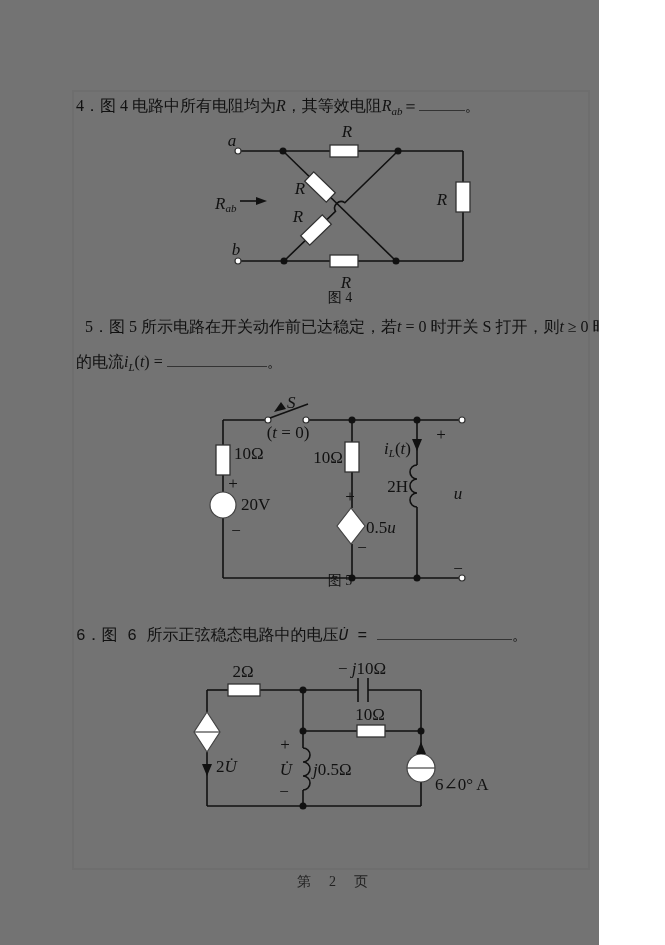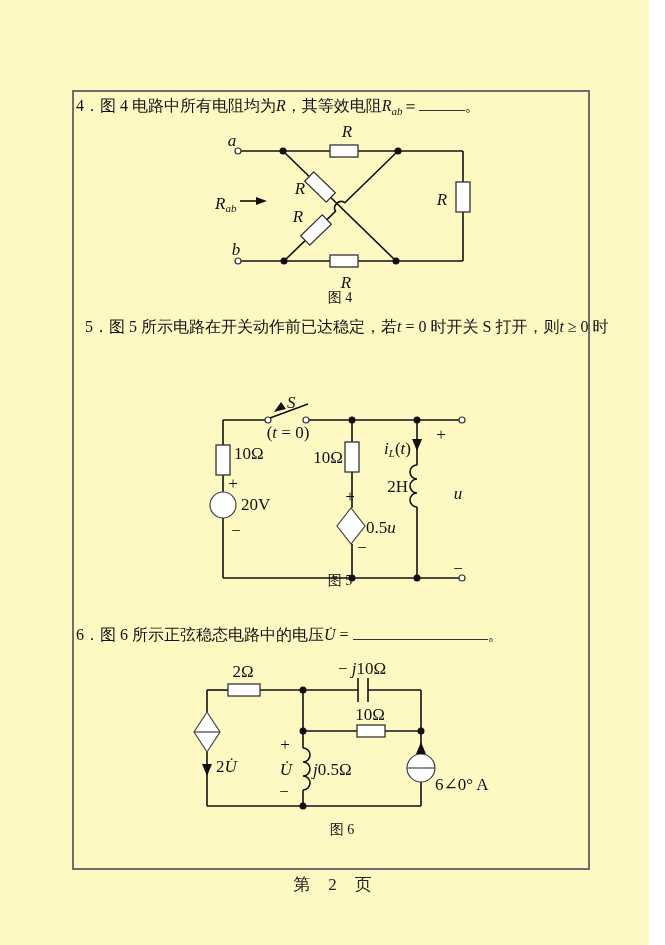--- a/index.html
+++ b/index.html
@@ -1,24 +1,24 @@
 <!DOCTYPE html>
 <html><head>
 <meta charset="utf-8">
 <style>
   html,body{margin:0;padding:0;background:#fff;}
-  .page{position:relative;width:649px;height:945px;background:#fef9c3;overflow:hidden;
+  .page{position:relative;width:599px;height:945px;background:#737373;overflow:hidden;
         font-family:"Liberation Serif","DejaVu Serif",serif;color:#111;}
   .frame{position:absolute;left:72px;top:90px;width:514px;height:776px;border:2px solid #6e6e6e;}
   .line{position:absolute;font-size:16px;line-height:20px;white-space:nowrap;color:#111;}
   .var{font-style:italic;}
   .sub{font-size:11px;vertical-align:-4px;font-style:italic;}
   .blank{display:inline-block;height:15px;border-bottom:1px solid #333;vertical-align:baseline;}
   .caption{position:absolute;font-size:14px;text-align:center;width:160px;color:#111;}
-  .footer{position:absolute;left:0;top:873px;width:665px;text-align:center;font-size:17px;color:#222;}
+  .footer{position:absolute;left:0;top:873px;width:665px;text-align:center;font-size:14px;color:#222;}
   .footer span{display:inline-block;margin:0 9px;}
   svg{position:absolute;overflow:visible;}
   svg .wire{stroke:#111;stroke-width:1.6;fill:none;}
   svg .thin{stroke:#444;stroke-width:1.2;fill:#fff;}
   svg .box{stroke:#333;stroke-width:1.3;fill:#fff;}
   svg .dot{fill:#111;stroke:none;}
   svg .term{fill:#fff;stroke:#333;stroke-width:1.2;}
   svg .arr{fill:#111;stroke:none;}
   svg text{font-family:"Liberation Serif","DejaVu Serif","DejaVu Sans",serif;font-size:17px;fill:#111;}
   svg .it{font-style:italic;}
@@ -71,20 +71,23 @@
     <text class="it" x="110" y="76" text-anchor="middle">R</text>
     <text class="it" x="108" y="104" text-anchor="middle">R</text>
     <text class="it" x="252" y="87" text-anchor="middle">R</text>
     <text class="it" x="156" y="170" text-anchor="middle">R</text>
   </svg>
   <div class="caption" style="left:260px;top:289px;">图 4</div>
 
   <div class="line" style="left:85px;top:317px;">
     <span>5．图 5 所示电路在开关动作前已达稳定，若</span><span class="var">t</span><span> = 0 时开关 S 打开，则</span><span class="var">t</span><span> ≥ 0 时</span>
   </div>
+  <div class="line" style="left:76px;top:351px;">
+    <span>的电流</span><span class="var">i</span><span class="sub">L</span><span>(</span><span class="var">t</span><span>)</span><span> = </span><span class="blank" style="width:100px;"></span><span>。</span>
+  </div>
 
   <svg style="left:190px;top:395px;" width="290" height="200" viewBox="0 0 290 200">
     <g>
       <line class="wire" x1="33" y1="25" x2="75" y2="25"></line>
       <line class="wire" x1="119" y1="25" x2="269" y2="25"></line>
       <line class="wire" x1="33" y1="25" x2="33" y2="50"></line>
       <line class="wire" x1="33" y1="80" x2="33" y2="98"></line>
       <line class="wire" x1="33" y1="123" x2="33" y2="183"></line>
       <line class="wire" x1="33" y1="183" x2="269" y2="183"></line>
       <line class="wire" x1="162" y1="25" x2="162" y2="47"></line>
@@ -126,21 +129,21 @@
     <text x="176" y="138"><tspan>0.5</tspan><tspan class="it">u</tspan></text>
     <text x="172" y="158" text-anchor="middle">−</text>
     <text x="221" y="59" text-anchor="end"><tspan class="it">i</tspan><tspan class="sb" dy="3">L</tspan><tspan dy="-3">(</tspan><tspan class="it">t</tspan><tspan>)</tspan></text>
     <text x="218" y="97" text-anchor="end">2H</text>
     <text x="251" y="45" text-anchor="middle">+</text>
     <text class="it" x="268" y="104" text-anchor="middle">u</text>
     <text x="268" y="179" text-anchor="middle">−</text>
   </svg>
   <div class="caption" style="left:260px;top:564px;margin-top:8px;">图 5</div>
 
-  <div class="line" style="left:76px;top:624px;">
+  <div class="line" style="left:76px;top:624px;font-family:Liberation Mono, monospace;">
     <span>6．图 6 所示正弦稳态电路中的电压</span><span class="var">U̇</span><span> = </span><span class="blank" style="width:135px;"></span><span>。</span>
   </div>
 
   <svg style="left:190px;top:660px;" width="330" height="152" viewBox="0 0 330 152">
     <g>
       <line class="wire" x1="17" y1="30" x2="38" y2="30"></line>
       <line class="wire" x1="70" y1="30" x2="168" y2="30"></line>
       <line class="wire" x1="178" y1="30" x2="231" y2="30"></line>
       <line class="wire" x1="231" y1="30" x2="231" y2="71"></line>
       <line class="wire" x1="113" y1="30" x2="113" y2="71"></line>
@@ -180,18 +183,17 @@
     <text x="53" y="17" text-anchor="middle">2Ω</text>
     <text x="172" y="14" text-anchor="middle"><tspan>− </tspan><tspan class="it">j</tspan><tspan>10Ω</tspan></text>
     <text x="180" y="60" text-anchor="middle">10Ω</text>
     <text x="26" y="112"><tspan>2</tspan><tspan class="it">U̇</tspan></text>
     <text x="95" y="90" text-anchor="middle">+</text>
     <text class="it" x="96" y="115" text-anchor="middle">U̇</text>
     <text x="94" y="137" text-anchor="middle">−</text>
     <text x="123" y="115"><tspan class="it">j</tspan><tspan>0.5Ω</tspan></text>
     <text x="245" y="130">6∠0° A</text>
   </svg>
-  <div class="caption" style="left:262px;top:821px;">图 6</div>
 
   <div class="footer">
     <span>第</span><span>2</span><span>页</span>
   </div>
 </div>
 
 </body></html>

